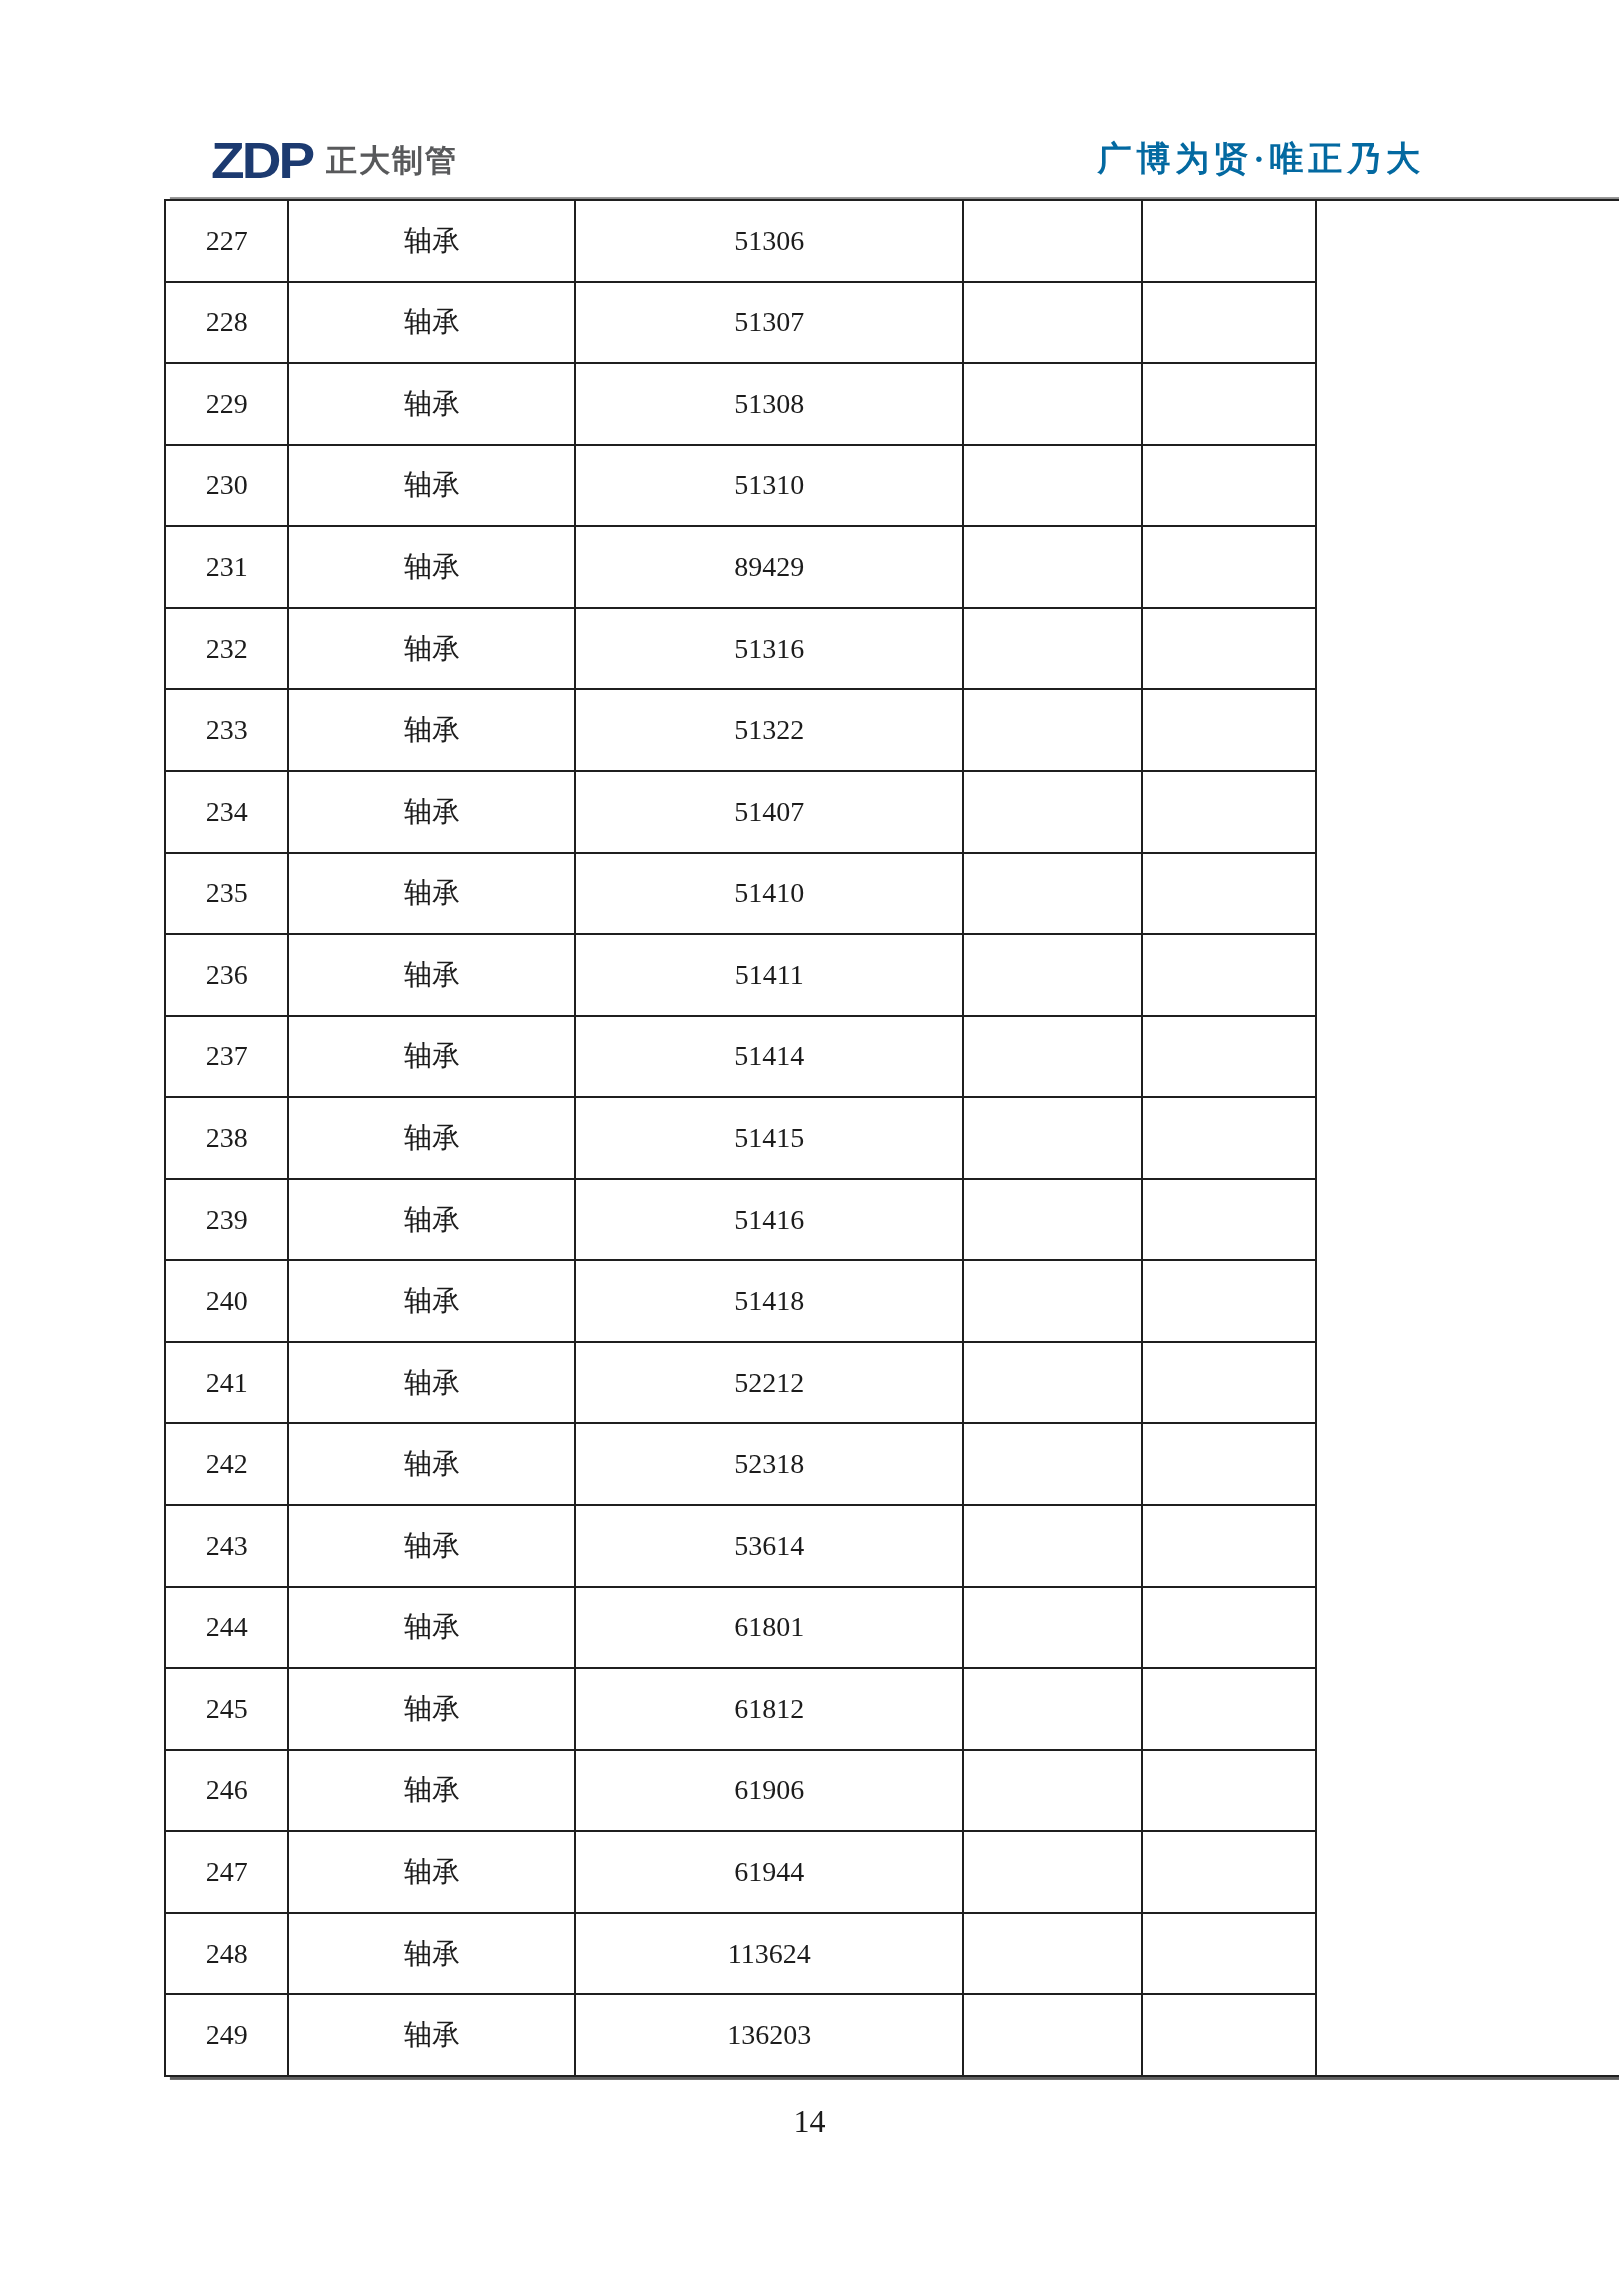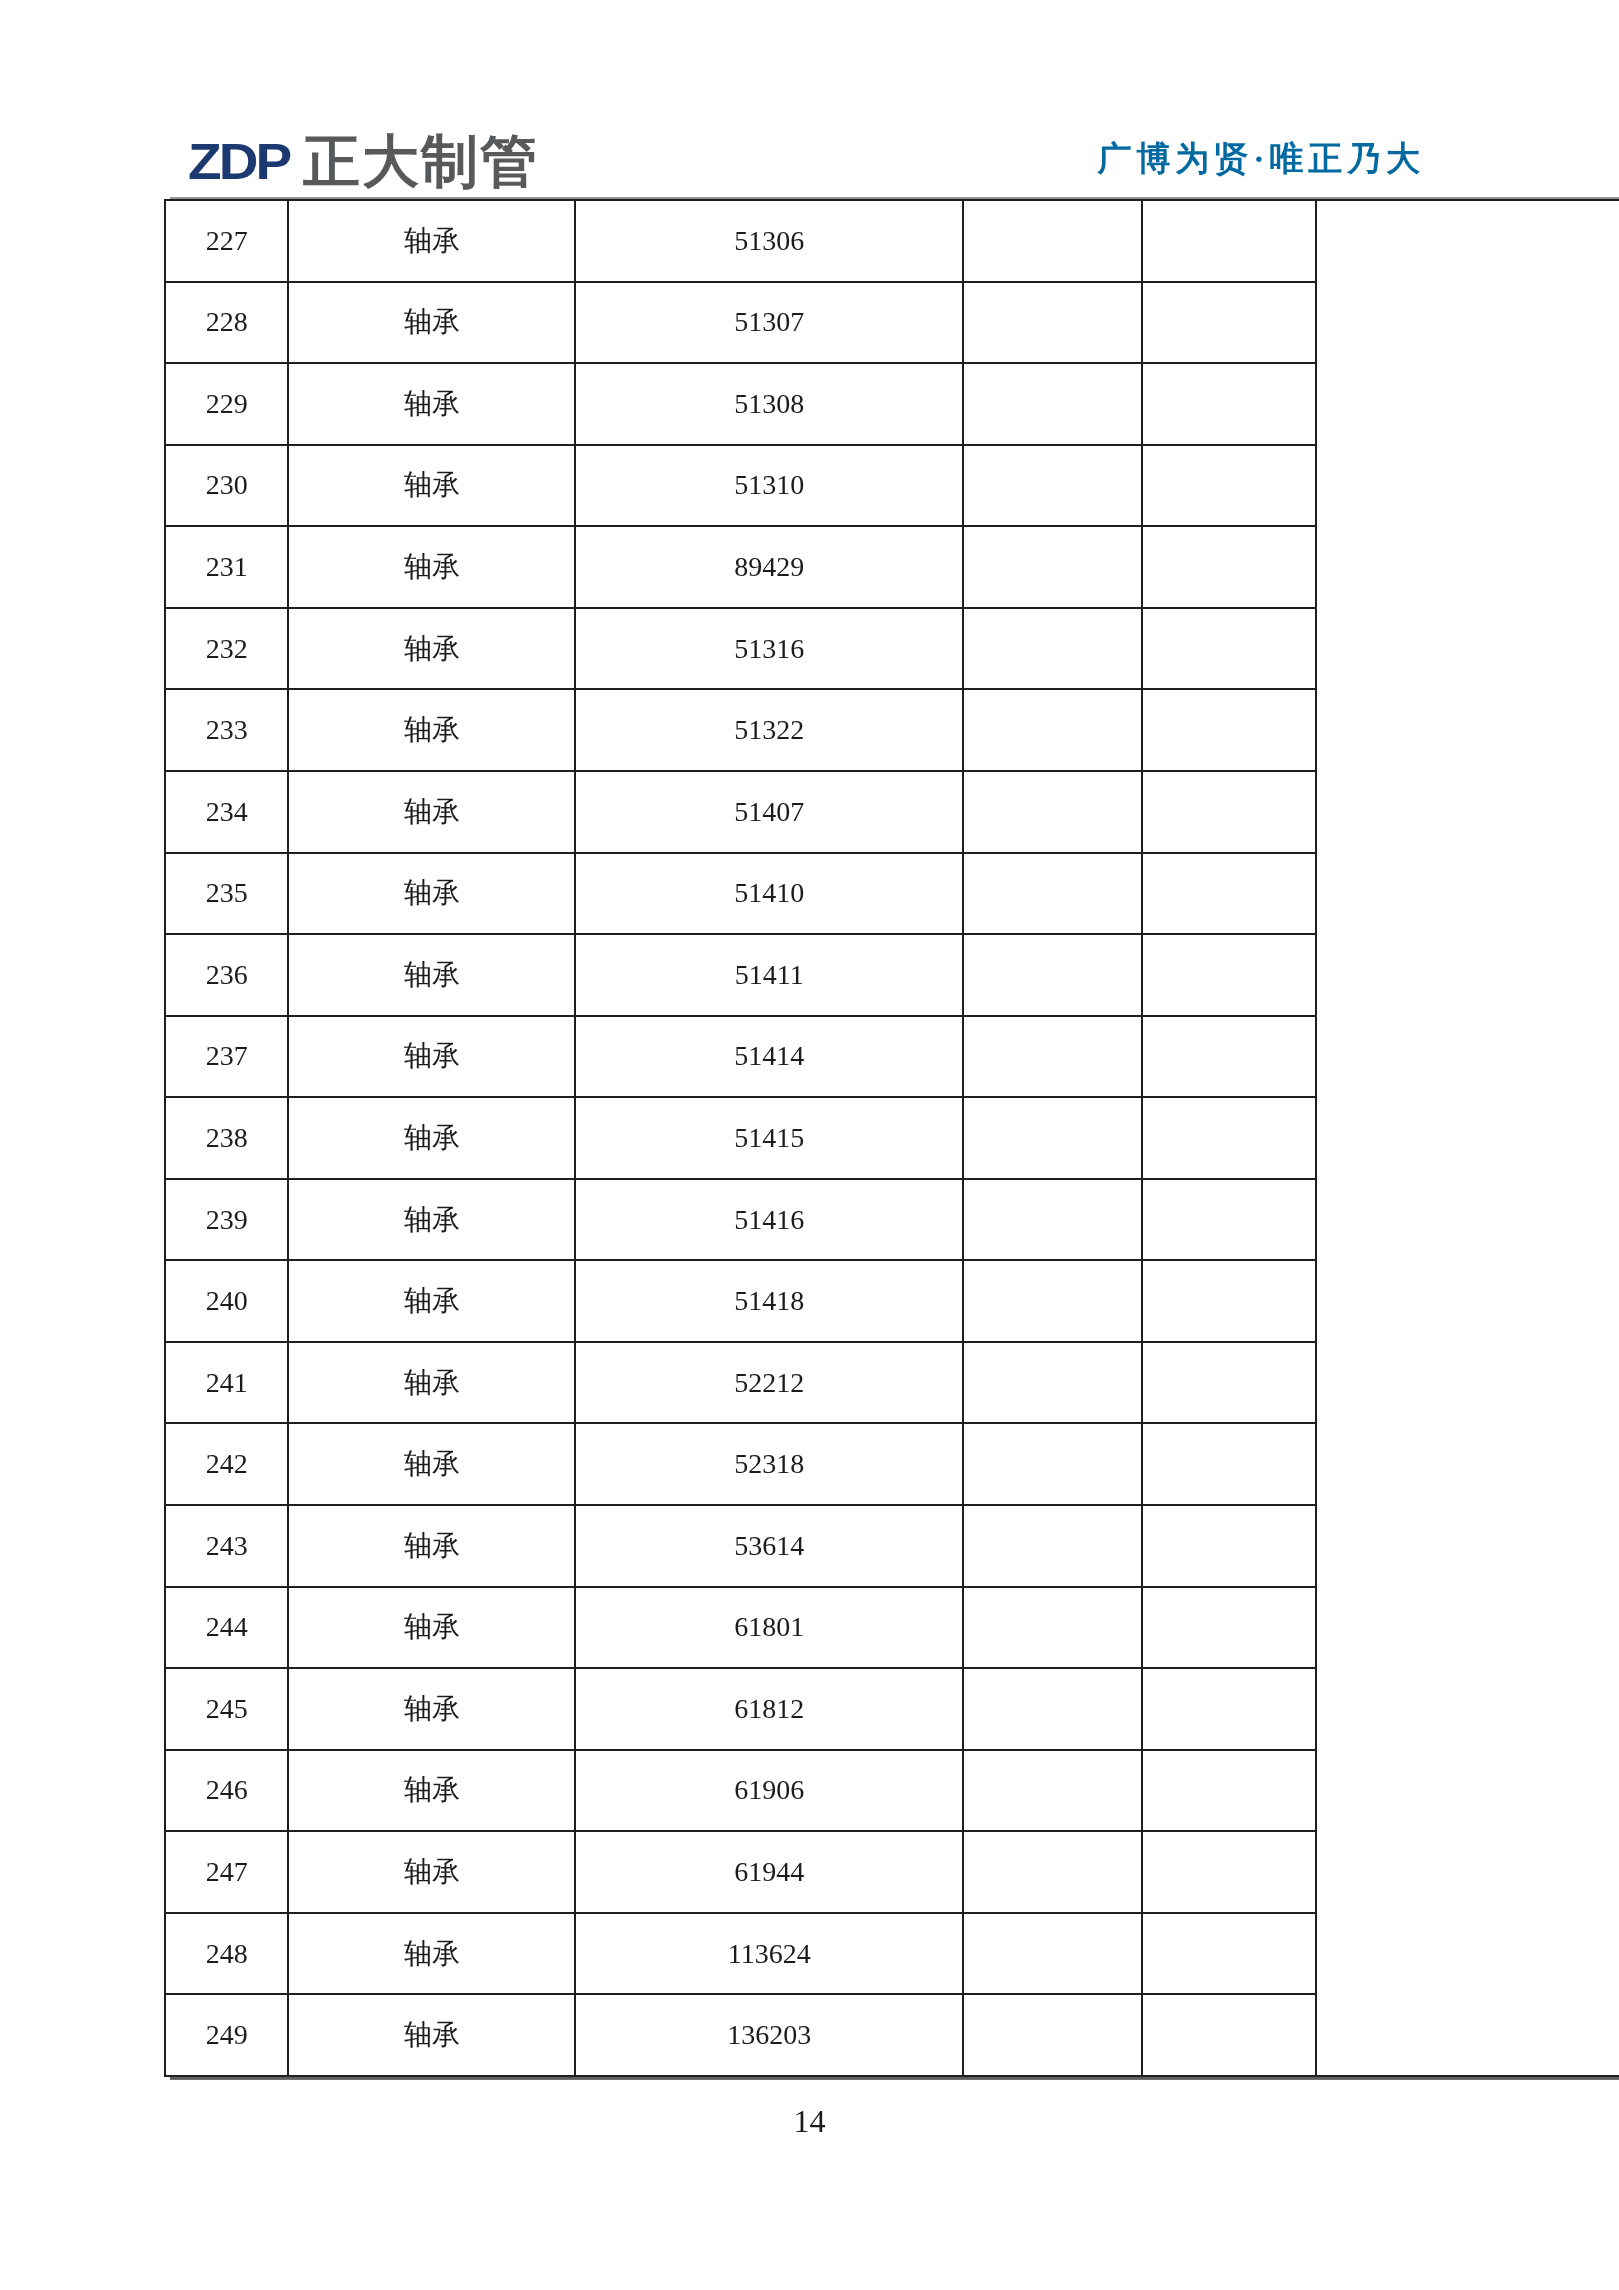--- a/index.html
+++ b/index.html
@@ -7,31 +7,31 @@
     width:1619px; height:2291px;
     background:#ffffff;
     position:relative;
     font-family:"Liberation Serif","DejaVu Serif",serif;
     color:#1c1c1c;
   }
 
   
   .header { position:absolute; left:0; top:0; width:100%; height:196px; }
   .logo {
-    position:absolute; left:188px; top:133px;
+    position:absolute; left:211px; top:133px;
     display:flex; align-items:center; gap:13.7px;
     font-family:"Liberation Sans","DejaVu Sans",sans-serif;
   }
   .logo-zdp {
     font-size:55px; font-weight:900; letter-spacing:-2.9px;
     transform:scaleY(.92);
     line-height:1;
   }
   .logo-cn {
-    font-size:57px; font-weight:700; line-height:1;
+    font-size:31px; font-weight:700; line-height:1;
     letter-spacing:2px;
   }
   .slogan {
     position:absolute; right:194px; top:139px;
     font-size:34px; font-weight:600; line-height:1.2;
     letter-spacing:4.9px; white-space:nowrap;
   }
 
   
   .table-wrap {

